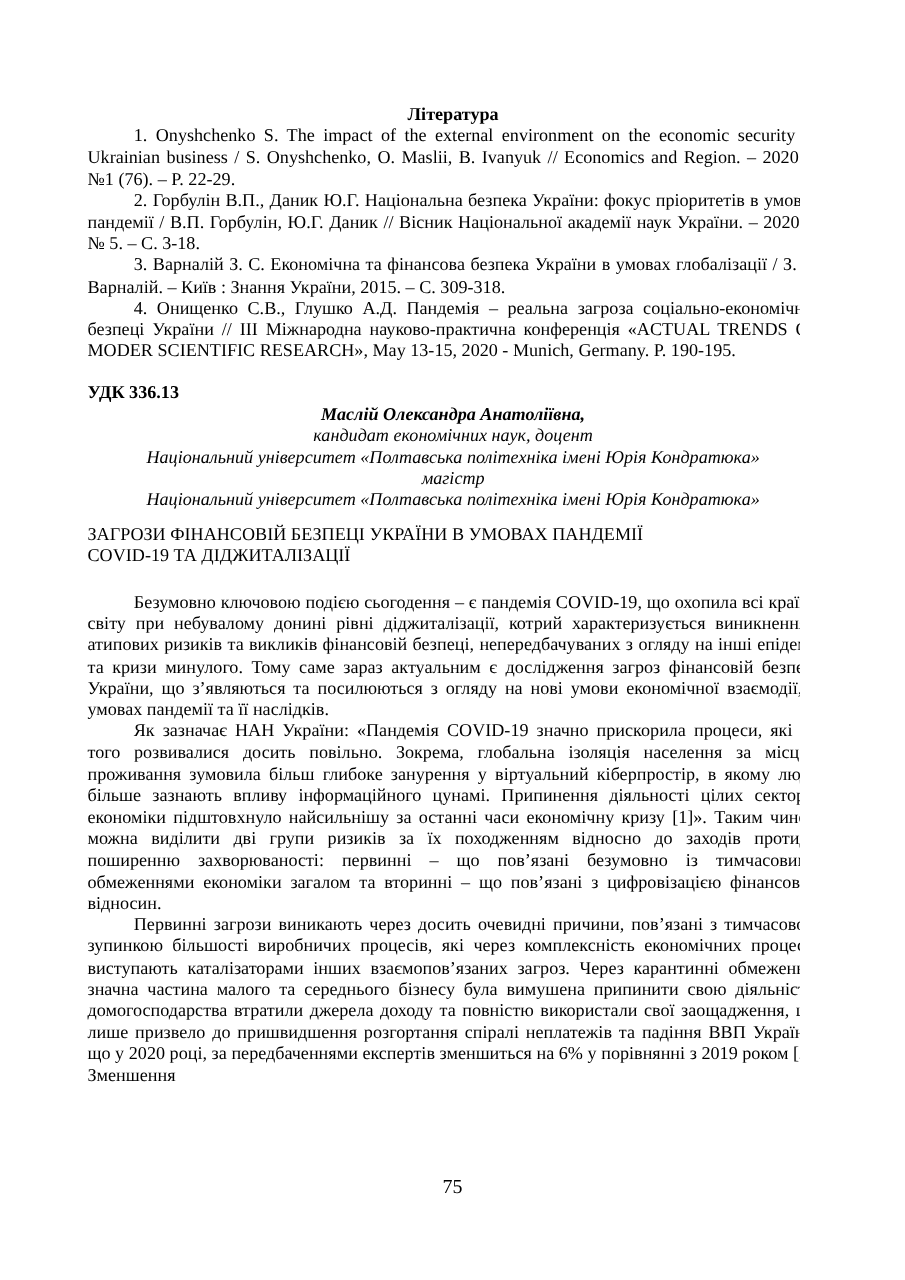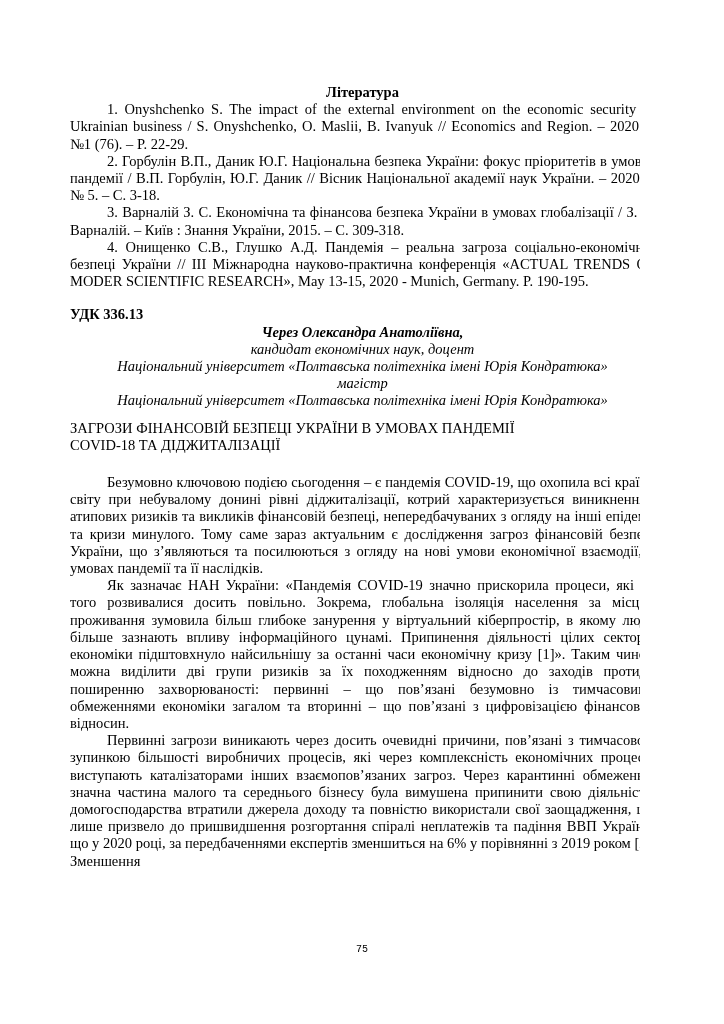--- a/index.html
+++ b/index.html
@@ -58,52 +58,51 @@
     margin: 0;
     text-align: justify;
     text-indent: 37px;
   }
   .page-number {
     position: absolute;
     top: 941px;
     left: 0;
     width: 724px;
     text-align: center;
-    font-size: 10px;
-    font-family: Liberation Mono, monospace;
+    font-size: 16px;
   }
 </style>
 </head>
 <body>
 
 <div class="page">
   <div class="content">
 
     <div class="refs-heading">Література</div>
 
     <div>
       <p class="ref-item">1. Onyshchenko S. The impact of the external environment on the economic security of Ukrainian business / S. Onyshchenko, O. Maslii, B. Ivanyuk // Economics and Region. – 2020. – №1 (76). – P. 22-29.</p>
       <p class="ref-item">2. Горбулін В.П., Даник Ю.Г. Національна безпека України: фокус пріоритетів в умовах пандемії / В.П. Горбулін, Ю.Г. Даник // Вісник Національної академії наук України. – 2020. – № 5. – С. 3-18.</p>
       <p class="ref-item">3. Варналій З. С. Економічна та фінансова безпека України в умовах глобалізації / З. С. Варналій. – Київ : Знання України, 2015. – С. 309-318.</p>
       <p class="ref-item">4. Онищенко С.В., Глушко А.Д. Пандемія – реальна загроза соціально-економічній безпеці України // ІІІ Міжнародна науково-практична конференція «ACTUAL TRENDS OF MODER SCIENTIFIC RESEARCH», May 13-15, 2020 - Munich, Germany. P. 190-195.</p>
     </div>
 
     <div class="udc">УДК 336.13</div>
 
     <div class="author-block">
-      <div class="author-name">Через Олександра Анатоліївна,</div>
+      <div class="author-name">Маслій Олександра Анатоліївна,</div>
       <div class="author-degree">кандидат економічних наук, доцент</div>
       <div class="author-affiliation">Національний університет «Полтавська політехніка імені Юрія Кондратюка»</div>
       <div class="author-degree">магістр</div>
       <div class="author-affiliation">Національний університет «Полтавська політехніка імені Юрія Кондратюка»</div>
     </div>
 
     <div class="article-title">
       <div>ЗАГРОЗИ ФІНАНСОВІЙ БЕЗПЕЦІ УКРАЇНИ В УМОВАХ ПАНДЕМІЇ</div>
-      <div>COVID-18 ТА ДІДЖИТАЛІЗАЦІЇ</div>
+      <div>COVID-19 ТА ДІДЖИТАЛІЗАЦІЇ</div>
     </div>
 
     <div class="body-paragraphs">
       <p class="body-par">Безумовно ключовою подією сьогодення – є пандемія COVID-19, що охопила всі країни світу при небувалому донині рівні діджиталізації, котрий характеризується виникненням атипових ризиків та викликів фінансовій безпеці, непередбачуваних з огляду на інші епідемії та кризи минулого. Тому саме зараз актуальним є дослідження загроз фінансовій безпеці України, що з’являються та посилюються з огляду на нові умови економічної взаємодії, в умовах пандемії та її наслідків.</p>
       <p class="body-par">Як зазначає НАН України: «Пандемія COVID-19 значно прискорила процеси, які до того розвивалися досить повільно. Зокрема, глобальна ізоляція населення за місцем проживання зумовила більш глибоке занурення у віртуальний кіберпростір, в якому люди більше зазнають впливу інформаційного цунамі. Припинення діяльності цілих секторів економіки підштовхнуло найсильнішу за останні часи економічну кризу [1]». Таким чином можна виділити дві групи ризиків за їх походженням відносно до заходів протидії поширенню захворюваності: первинні – що пов’язані безумовно із тимчасовими обмеженнями економіки загалом та вторинні – що пов’язані з цифровізацією фінансових відносин.</p>
       <p class="body-par">Первинні загрози виникають через досить очевидні причини, пов’язані з тимчасовою зупинкою більшості виробничих процесів, які через комплексність економічних процесів виступають каталізаторами інших взаємопов’язаних загроз. Через карантинні обмеження, значна частина малого та середнього бізнесу була вимушена припинити свою діяльність, домогосподарства втратили джерела доходу та повністю використали свої заощадження, що лише призвело до пришвидшення розгортання спіралі неплатежів та падіння ВВП України, що у 2020 році, за передбаченнями експертів зменшиться на 6% у порівнянні з 2019 роком [2]. Зменшення</p>
     </div>
 
   </div>
 

